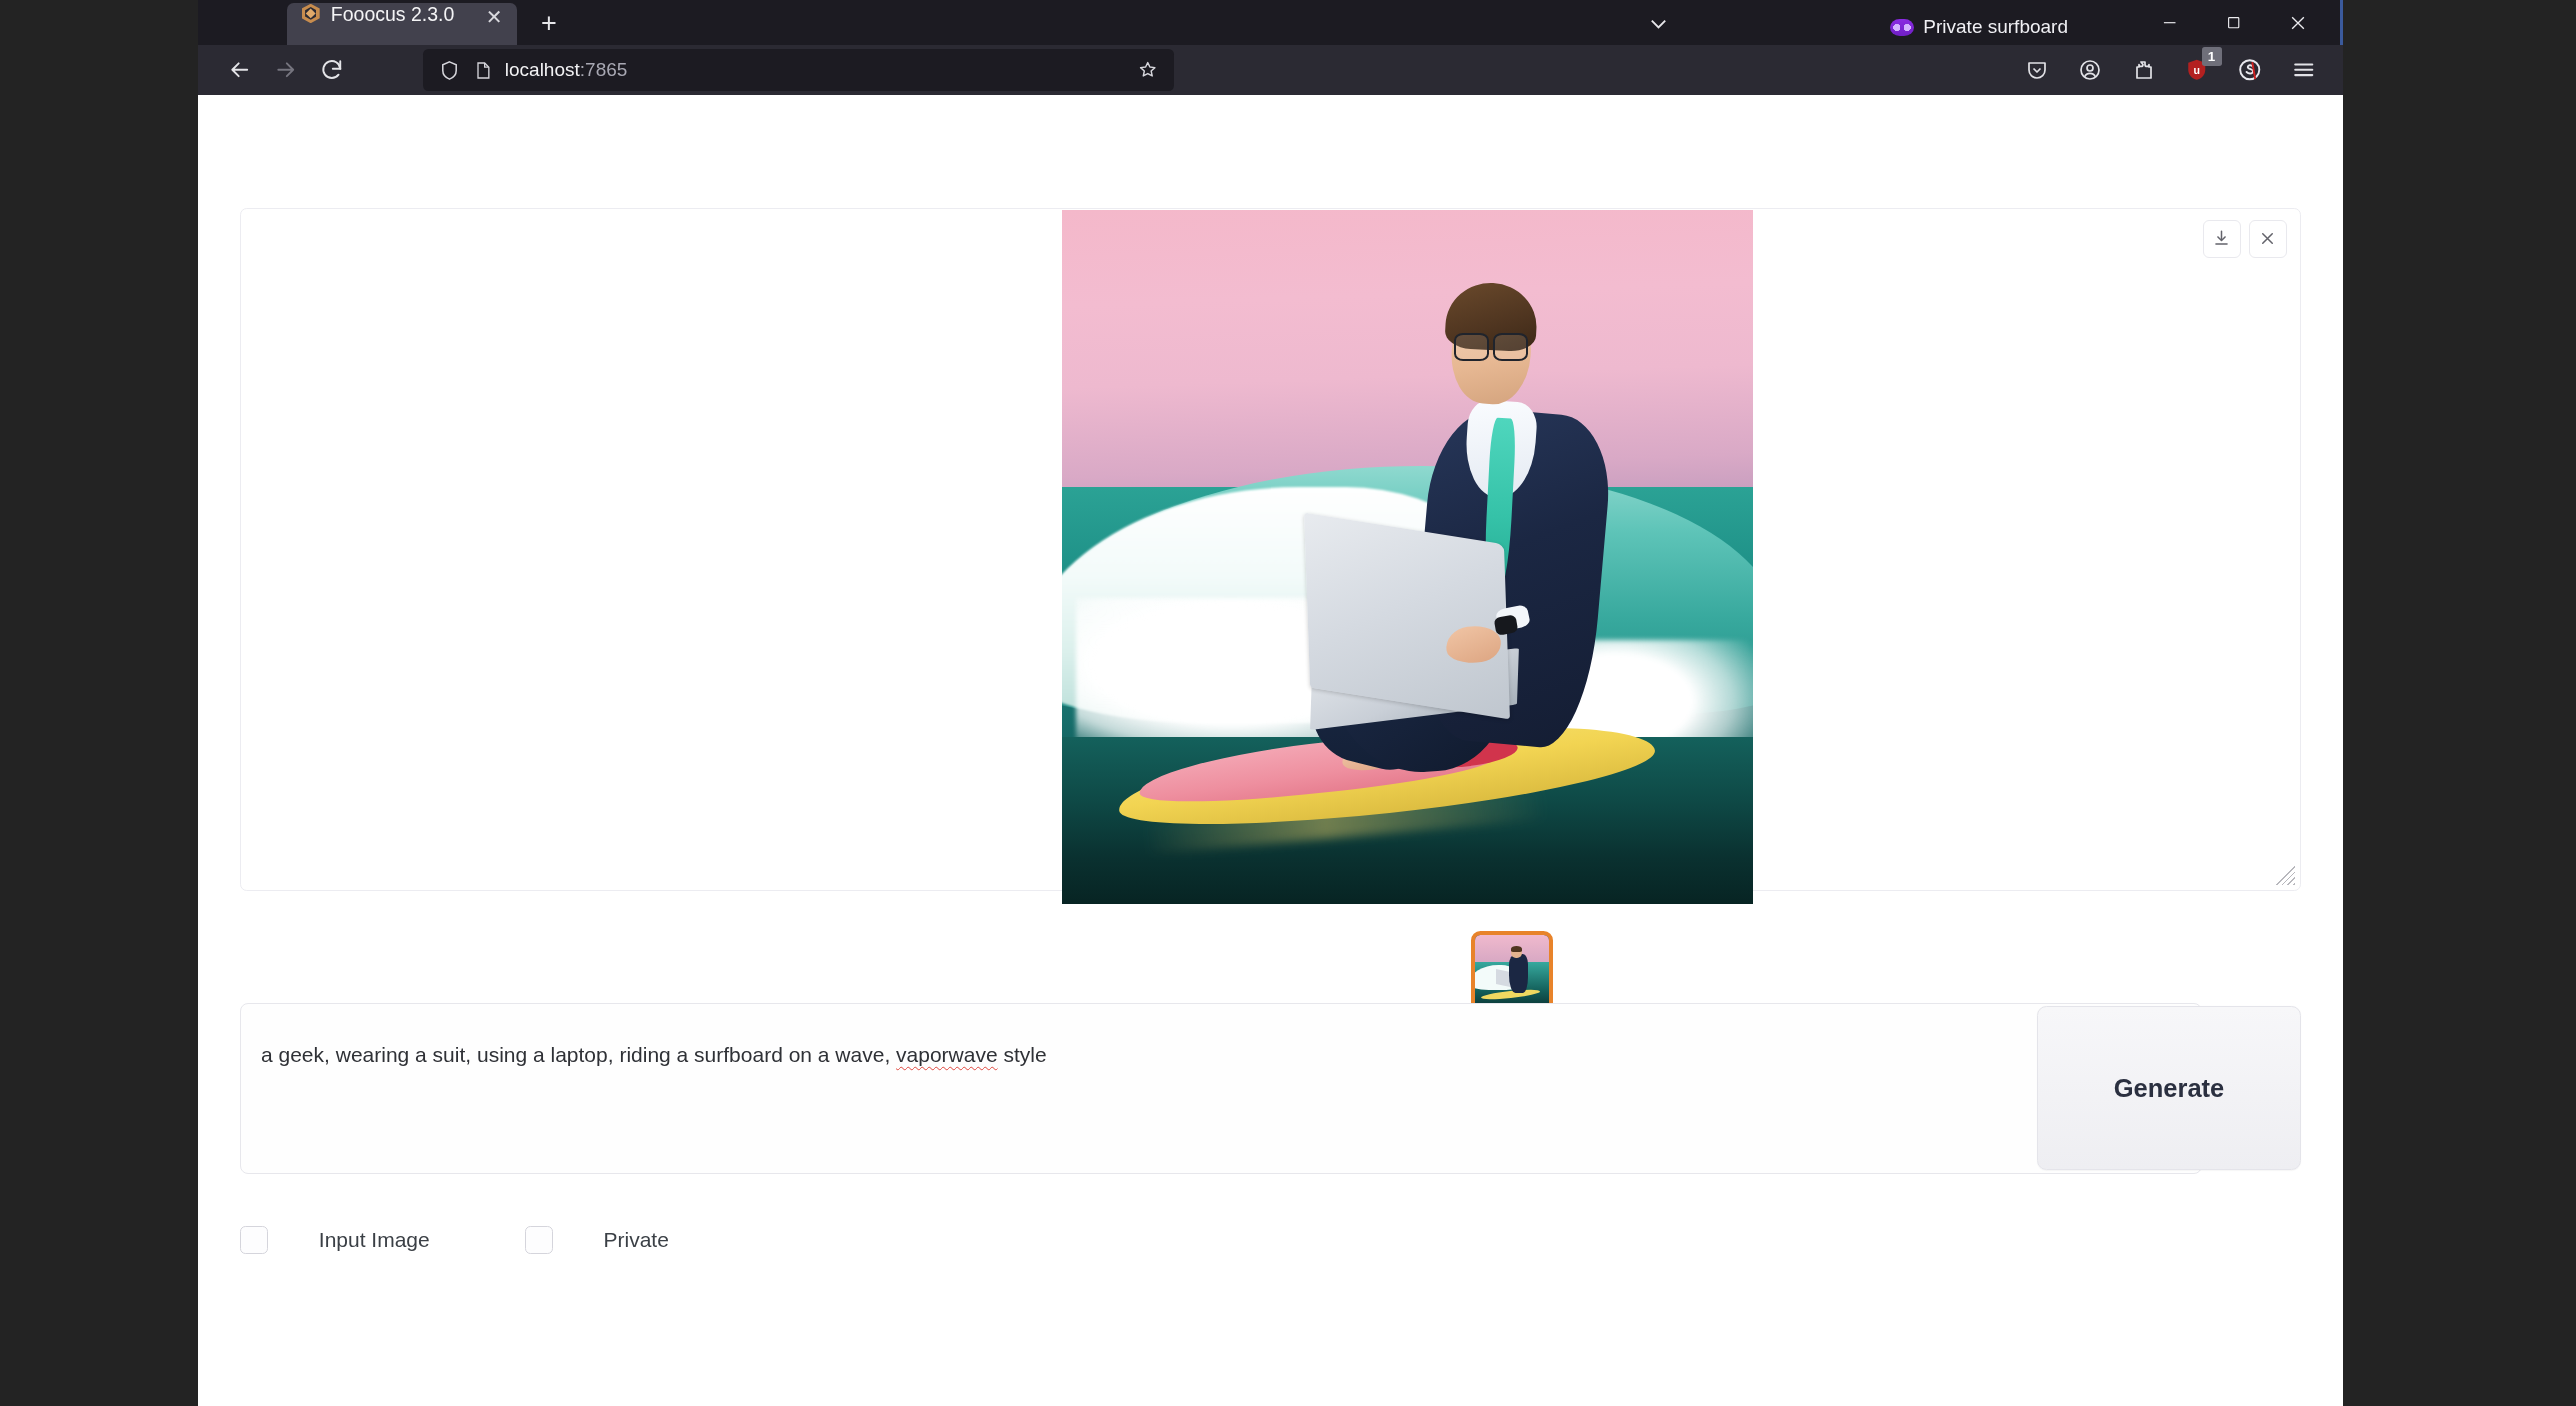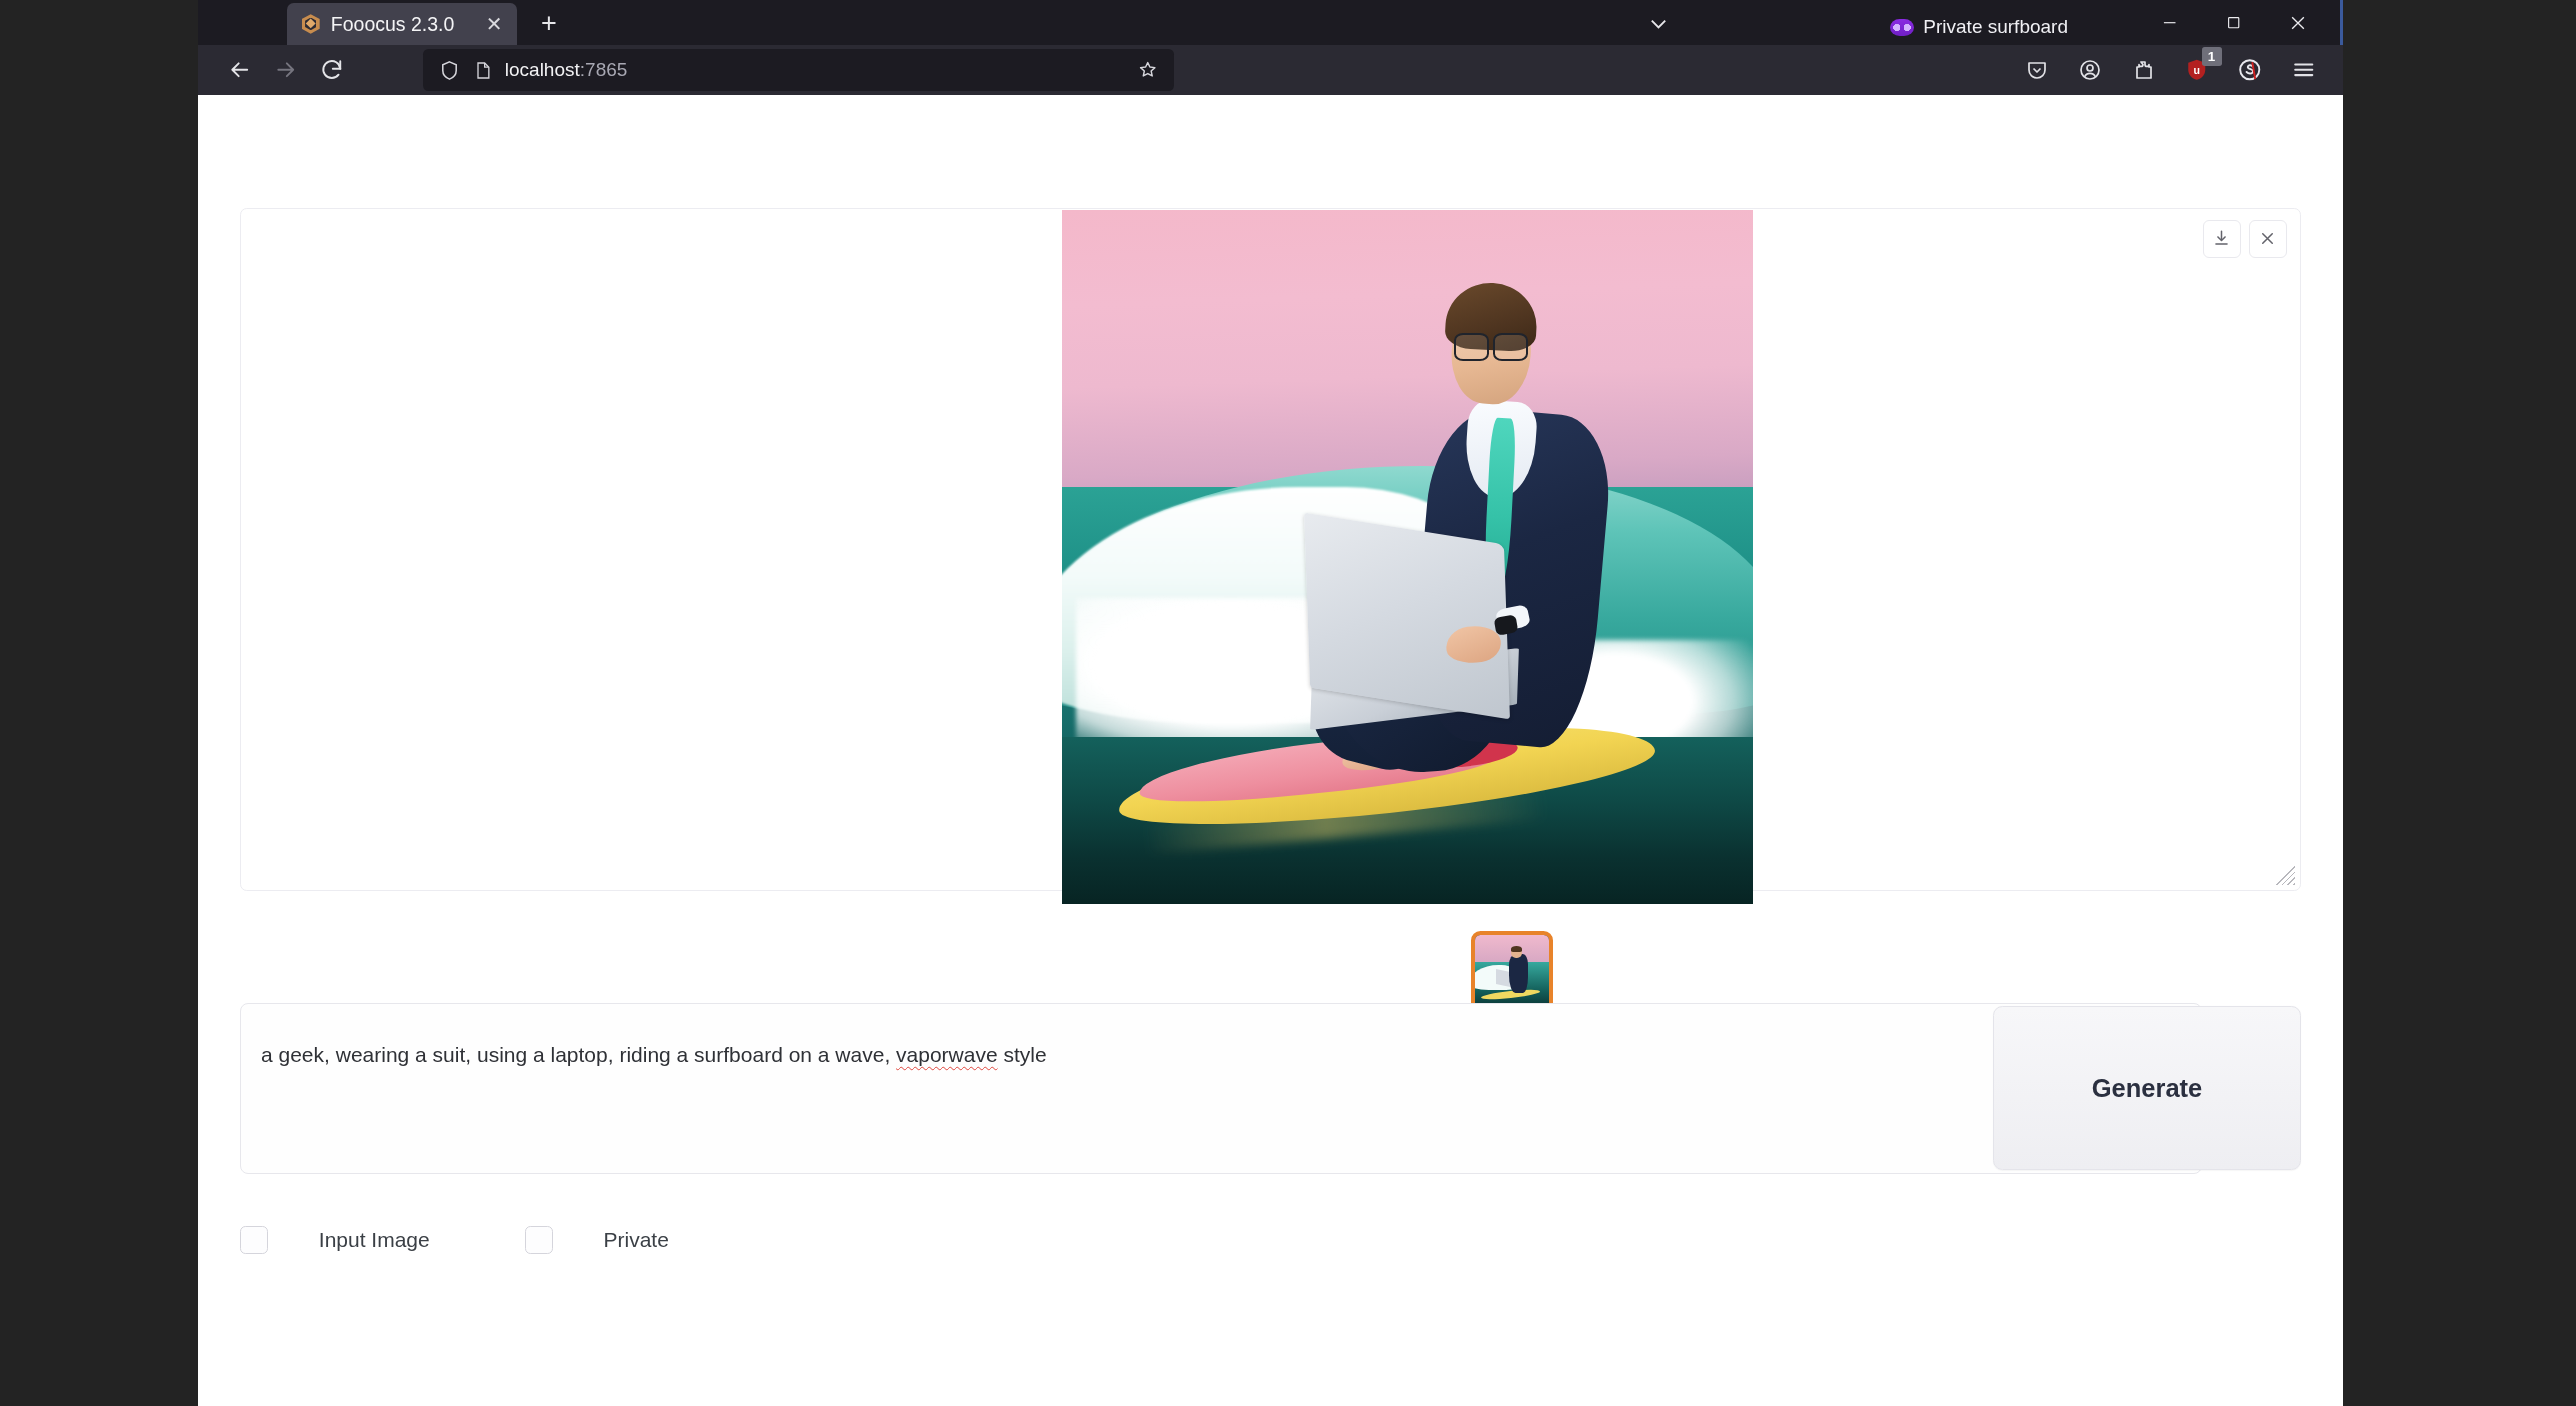--- a/index.html
+++ b/index.html
@@ -34,21 +34,20 @@
     width: 3.4px; height: 45px;
     background: #3b5a9c;
   }
   .tab {
     position: absolute;
     left: 89px; bottom: 0;
     width: 230px; height: 42px;
     background: #42414d;
     border-radius: 6.7px 6.7px 0 0;
     display: flex;
-    align-items: center;
     padding: 0 9.4px 0 13.4px;
     gap: 9.4px;
   }
   .favicon {
     width: 21px; height: 21px;
     position: relative;
     flex: 0 0 auto;
   }
   .favicon .hexouter {
     position: absolute;
@@ -544,21 +543,21 @@
     white-space: nowrap;
   }
   .prompt-text .misspell {
     text-decoration: underline wavy #e0453c;
     text-decoration-thickness: 1.3px;
     text-underline-offset: 4px;
   }
   .generate-btn {
     position: absolute;
     right: 0; top: 3.4px;
-    width: 308px; height: 164px;
+    width: 264px; height: 164px;
     background: linear-gradient(180deg, #f7f7f9 0%, #eeeef2 100%);
     border: 1.3px solid #e4e4ea;
     border-radius: 9.4px;
     display: flex;
     align-items: center;
     justify-content: center;
     font-size: 25.5px;
     font-weight: bold;
     color: #2b3040;
     box-shadow: 0 0.7px 1.3px rgba(0,0,0,.04);

